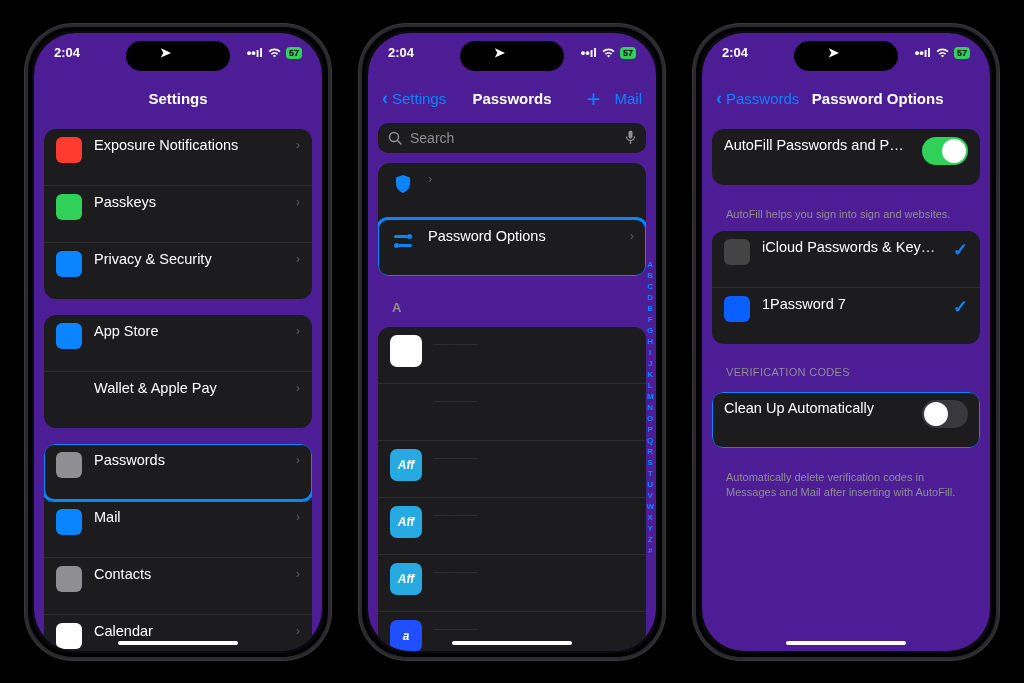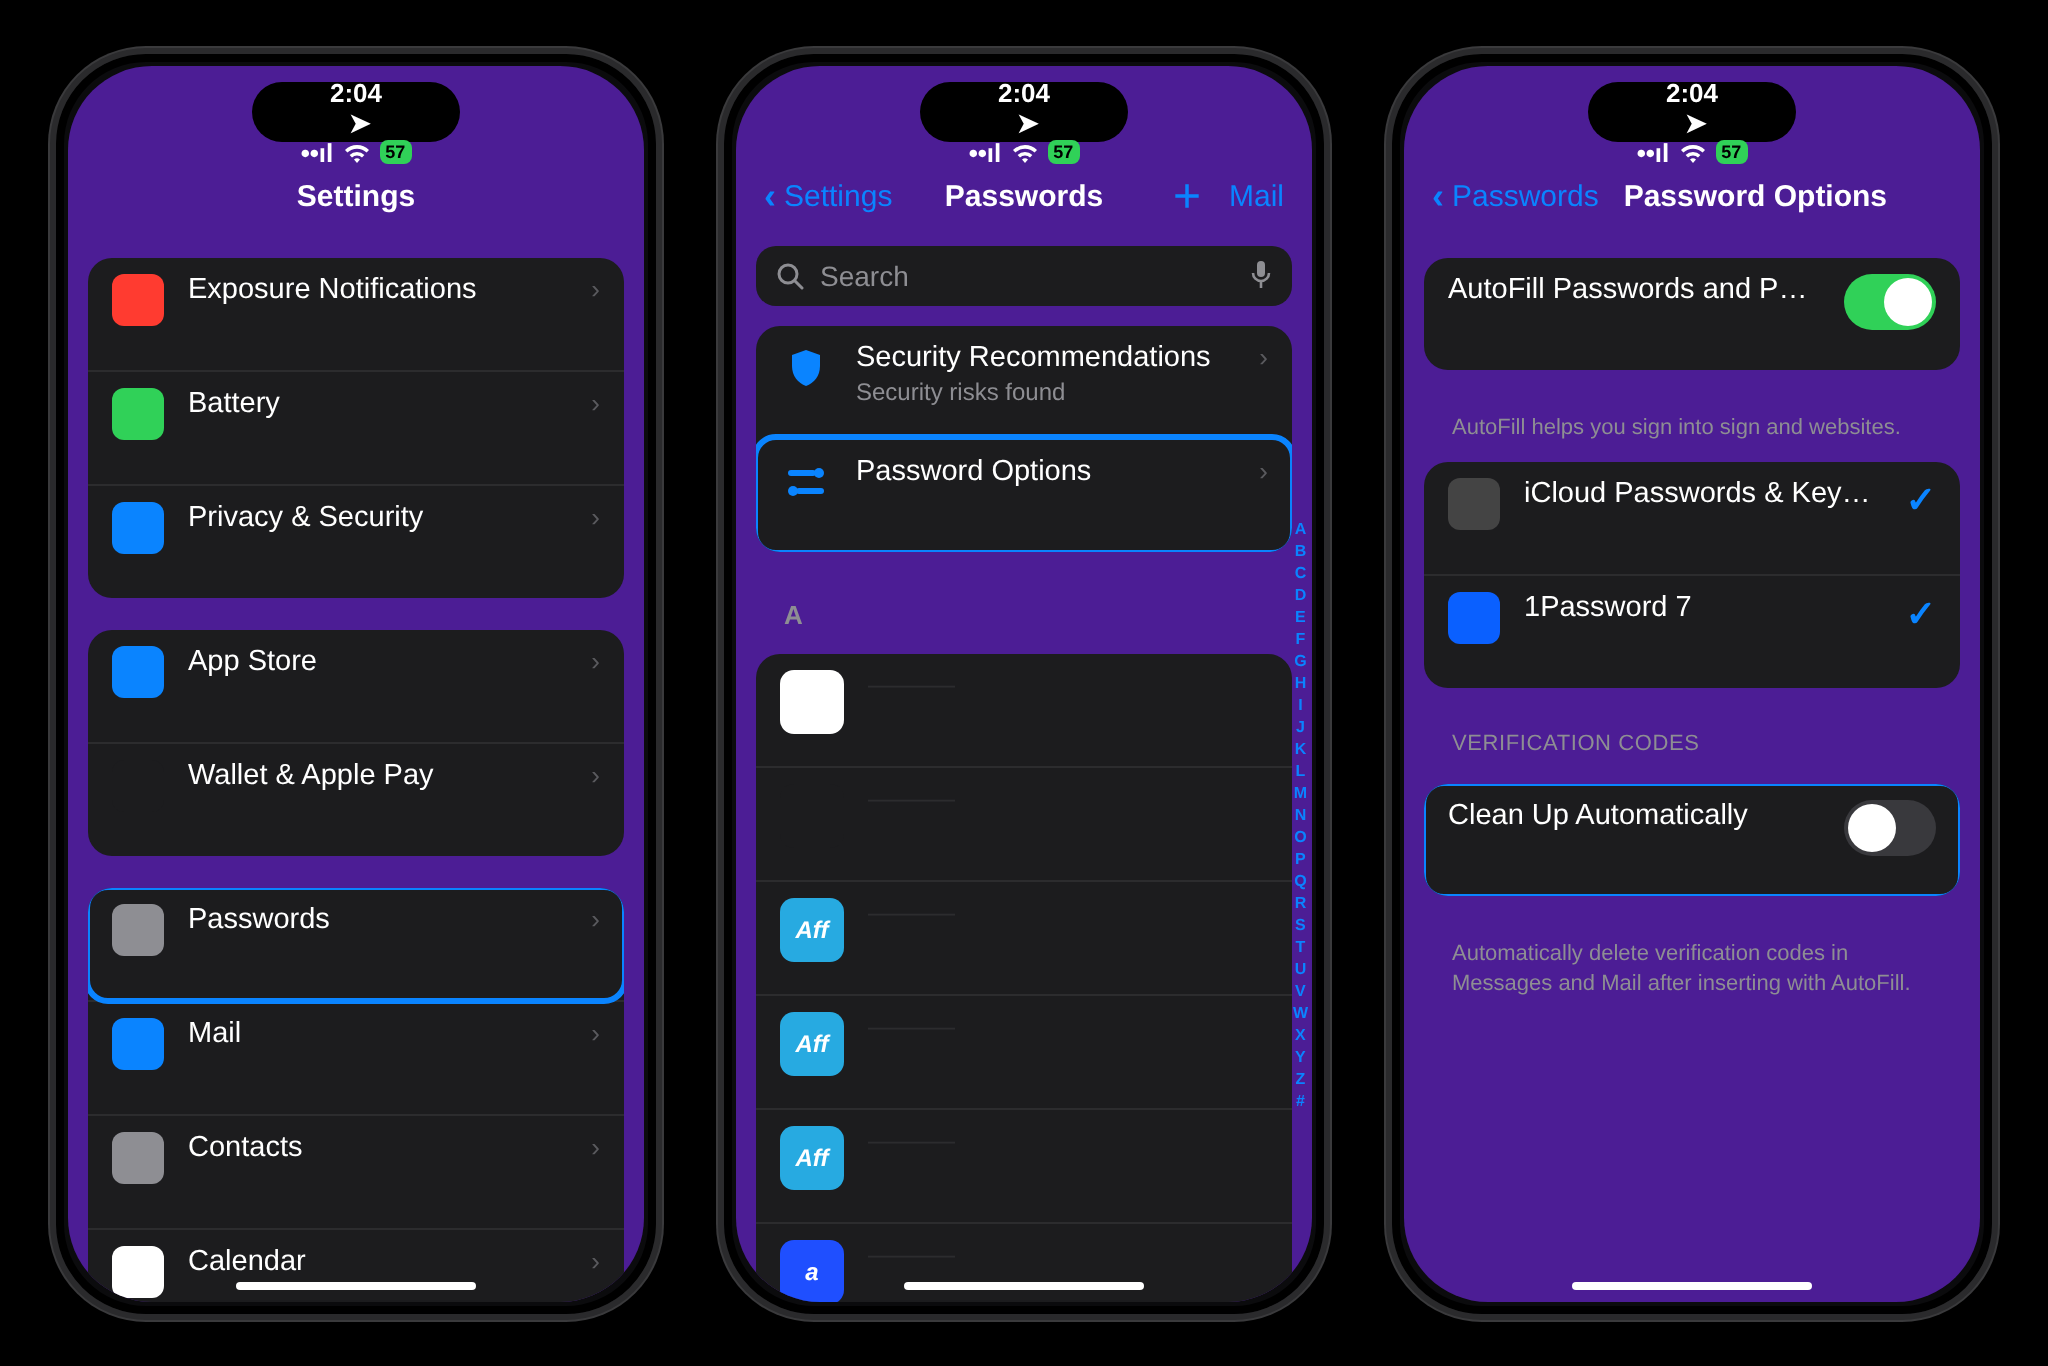--- a/index.html
+++ b/index.html
@@ -1,21 +1,21 @@
 <!DOCTYPE html>
 <html><head>
 <meta charset="utf-8">
 <style>
   html,body{margin:0;padding:0;background:#000;width:1024px;height:683px;font-family:-apple-system,"SF Pro Text","Helvetica Neue",Arial,sans-serif;overflow:hidden;}
   .stage{display:flex;gap:28px;justify-content:center;align-items:center;height:683px;}
   .phone{width:300px;height:630px;background:#0b0b0d;border:3px solid #2a2a2c;border-radius:48px;box-shadow:inset 0 0 0 4px #000,0 0 0 1px #3a3a3c;position:relative;overflow:hidden;}
   .notch{position:absolute;left:50%;transform:translateX(-50%);top:14px;width:104px;height:30px;background:#000;border-radius:18px;z-index:5;}
   .screen{position:absolute;inset:6px;border-radius:42px;overflow:hidden;background:#4c1d95;padding-top:46px;display:flex;flex-direction:column;}
   
-  .status{position:absolute;top:12px;left:0;right:0;height:28px;display:flex;justify-content:space-between;align-items:center;padding:0 26px;color:#fff;font-size:13px;font-weight:600;z-index:6;flex-direction:column;}
+  .status{position:absolute;top:12px;left:0;right:0;height:28px;display:flex;justify-content:space-between;align-items:center;padding:0 26px;color:#fff;font-size:13px;font-weight:600;z-index:6;}
   .status .right{display:flex;gap:4px;align-items:center;}
   .sig,.wifi{display:inline-block;}
   .batt{font-size:9px;font-weight:700;background:#30d158;color:#000;padding:1px 3px;border-radius:4px;}
   
   .nav{display:flex;justify-content:space-between;align-items:center;height:40px;padding:0 14px;}
   .nav .title{color:#fff;font-size:15px;font-weight:600;flex:1;text-align:center;}
   .nav .back{color:#0a84ff;font-size:15px;display:flex;align-items:center;gap:2px;min-width:72px;}
   .nav .actions{display:flex;gap:14px;color:#0a84ff;font-size:17px;min-width:72px;justify-content:flex-end;align-items:center;}
   .nav .edit{font-size:15px;}
   .chev-left{font-size:18px;margin-right:2px;font-weight:600;}
@@ -76,21 +76,21 @@
       </div>
       <div class="content">
         <div class="group" id="grp-top">
             <div class="row">
               <span class="icon" style="background:#ff3b30;"></span>
   <span class="label">Exposure Notifications</span>
   <span class="chev">›</span>
             </div>
             <div class="row">
               <span class="icon" style="background:#30d158;"></span>
-  <span class="label">Battery</span>
+  <span class="label">Passkeys</span>
   <span class="chev">›</span>
             </div>
             <div class="row">
               <span class="icon" style="background:#0a84ff;"></span>
   <span class="label">Privacy &amp; Security</span>
   <span class="chev">›</span>
             </div>
           </div>
         <div class="group" id="grp-store">
             <div class="row">
@@ -175,24 +175,20 @@
               </svg>
           </span>
         </div>
         <div class="group">
           <div class="row">
             <span class="icon" style="background:transparent;color:#0a84ff">
               <svg width="18" height="20" viewBox="0 0 18 20">
                   <path d="M9 1 L16 3.5 V9 C16 14 13 17.5 9 19 C5 17.5 2 14 2 9 V3.5 Z" fill="#0a84ff"></path>
                 </svg>
             </span>
-            <div style="flex:1">
-              <div class="label">Security Recommendations</div>
-              <div class="sub">Security risks found</div>
-            </div>
             <span class="chev">›</span>
           </div>
           <div class="row hl">
             <span class="icon" style="background:transparent;color:#0a84ff">
               <svg width="20" height="16" viewBox="0 0 20 16">
                   <rect x="1" y="2" width="14" height="3" rx="1.5" fill="#0a84ff"></rect>
                   <circle cx="16.5" cy="3.5" r="2.5" fill="#0a84ff"></circle>
                   <rect x="5" y="11" width="14" height="3" rx="1.5" fill="#0a84ff"></rect>
                   <circle cx="3.5" cy="12.5" r="2.5" fill="#0a84ff"></circle>
                 </svg>

